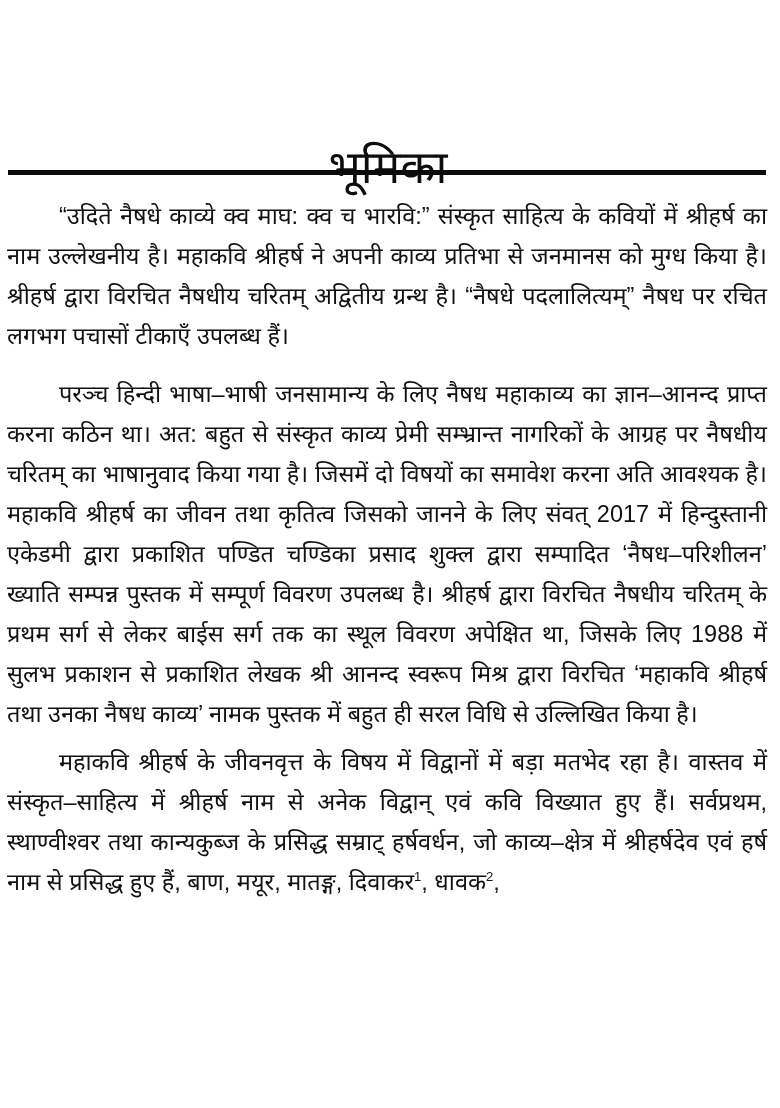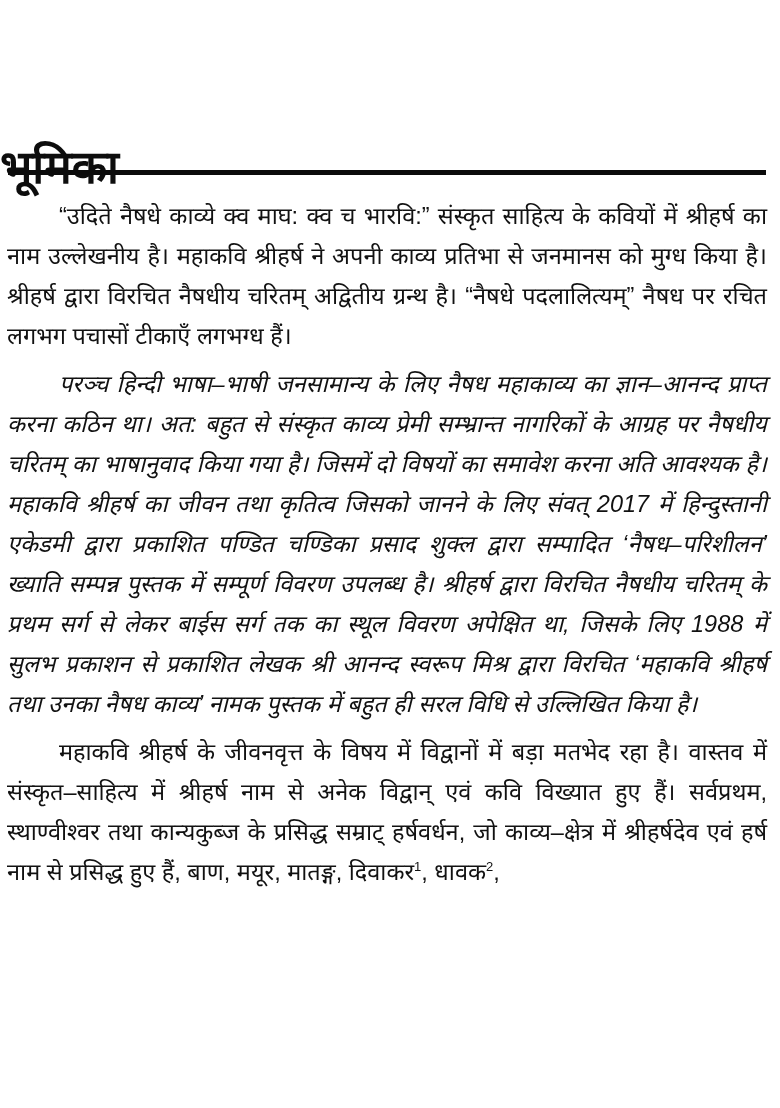--- a/index.html
+++ b/index.html
@@ -20,22 +20,23 @@
       left: 0;
       top: 0;
       width: 780px;
       height: 1108px;
     }
     .heading {
       position: absolute;
       left: 0;
       top: 106px;
       width: 776px;
+      text-align: center;
       font-size: 46px;
-      font-weight: bold;
+      font-weight: normal;
       line-height: 60px;
       letter-spacing: 0px;
       color: #0d0d0d;
     }
     .rule {
       position: absolute;
       left: 8px;
       top: 170px;
       width: 758px;
       height: 5px;
@@ -49,36 +50,36 @@
     }
     .para {
       margin: 0 0 5px 0;
       font-size: 23.5px;
       line-height: 40px;
       text-align: justify;
       text-indent: 52px;
       color: #111111;
       word-spacing: 0px;
     }
-    .para.p2 { margin-top: 8px; font-style: italic; }
+    .para.p2 { margin-top: 18px; }
     .para.p3 { margin-top: 8px; }
     sup {
       font-size: 13px;
       line-height: 0;
       vertical-align: super;
     }
   </style>
 </head>
 <body>
 
 <div class="page">
   <h1 class="heading">भूमिका</h1>
 
   <div class="rule"></div>
 
   <div class="body-text">
-    <p class="para p1">“उदिते नैषधे काव्ये क्व माघ: क्व च भारवि:” संस्कृत साहित्य के कवियों में श्रीहर्ष का नाम उल्लेखनीय है। महाकवि श्रीहर्ष ने अपनी काव्य प्रतिभा से जनमानस को मुग्ध किया है। श्रीहर्ष द्वारा विरचित नैषधीय चरितम् अद्वितीय ग्रन्थ है। “नैषधे पदलालित्यम्” नैषध पर रचित लगभग पचासों टीकाएँ लगभग्ध हैं।</p>
+    <p class="para p1">“उदिते नैषधे काव्ये क्व माघ: क्व च भारवि:” संस्कृत साहित्य के कवियों में श्रीहर्ष का नाम उल्लेखनीय है। महाकवि श्रीहर्ष ने अपनी काव्य प्रतिभा से जनमानस को मुग्ध किया है। श्रीहर्ष द्वारा विरचित नैषधीय चरितम् अद्वितीय ग्रन्थ है। “नैषधे पदलालित्यम्” नैषध पर रचित लगभग पचासों टीकाएँ उपलब्ध हैं।</p>
 
     <p class="para p2">परञ्च हिन्दी भाषा–भाषी जनसामान्य के लिए नैषध महाकाव्य का ज्ञान–आनन्द प्राप्त करना कठिन था। अत: बहुत से संस्कृत काव्य प्रेमी सम्भ्रान्त नागरिकों के आग्रह पर नैषधीय चरितम् का भाषानुवाद किया गया है। जिसमें दो विषयों का समावेश करना अति आवश्यक है। महाकवि श्रीहर्ष का जीवन तथा कृतित्व जिसको जानने के लिए संवत् 2017 में हिन्दुस्तानी एकेडमी द्वारा प्रकाशित पण्डित चण्डिका प्रसाद शुक्ल द्वारा सम्पादित ‘नैषध–परिशीलन’ ख्याति सम्पन्न पुस्तक में सम्पूर्ण विवरण उपलब्ध है। श्रीहर्ष द्वारा विरचित नैषधीय चरितम् के प्रथम सर्ग से लेकर बाईस सर्ग तक का स्थूल विवरण अपेक्षित था, जिसके लिए 1988 में सुलभ प्रकाशन से प्रकाशित लेखक श्री आनन्द स्वरूप मिश्र द्वारा विरचित ‘महाकवि श्रीहर्ष तथा उनका नैषध काव्य’ नामक पुस्तक में बहुत ही सरल विधि से उल्लिखित किया है।</p>
 
     <p class="para p3"><span>महाकवि श्रीहर्ष के जीवनवृत्त के विषय में विद्वानों में बड़ा मतभेद रहा है। वास्तव में संस्कृत–साहित्य में श्रीहर्ष नाम से अनेक विद्वान् एवं कवि विख्यात हुए हैं। सर्वप्रथम, स्थाण्वीश्वर तथा कान्यकुब्ज के प्रसिद्ध सम्राट् हर्षवर्धन, जो काव्य–क्षेत्र में श्रीहर्षदेव एवं हर्ष नाम से प्रसिद्ध हुए हैं, बाण, मयूर, मातङ्ग, दिवाकर</span><sup>1</sup><span>, धावक</span><sup>2</sup><span>,</span></p>
   </div>
 </div>
 
 </body></html>

